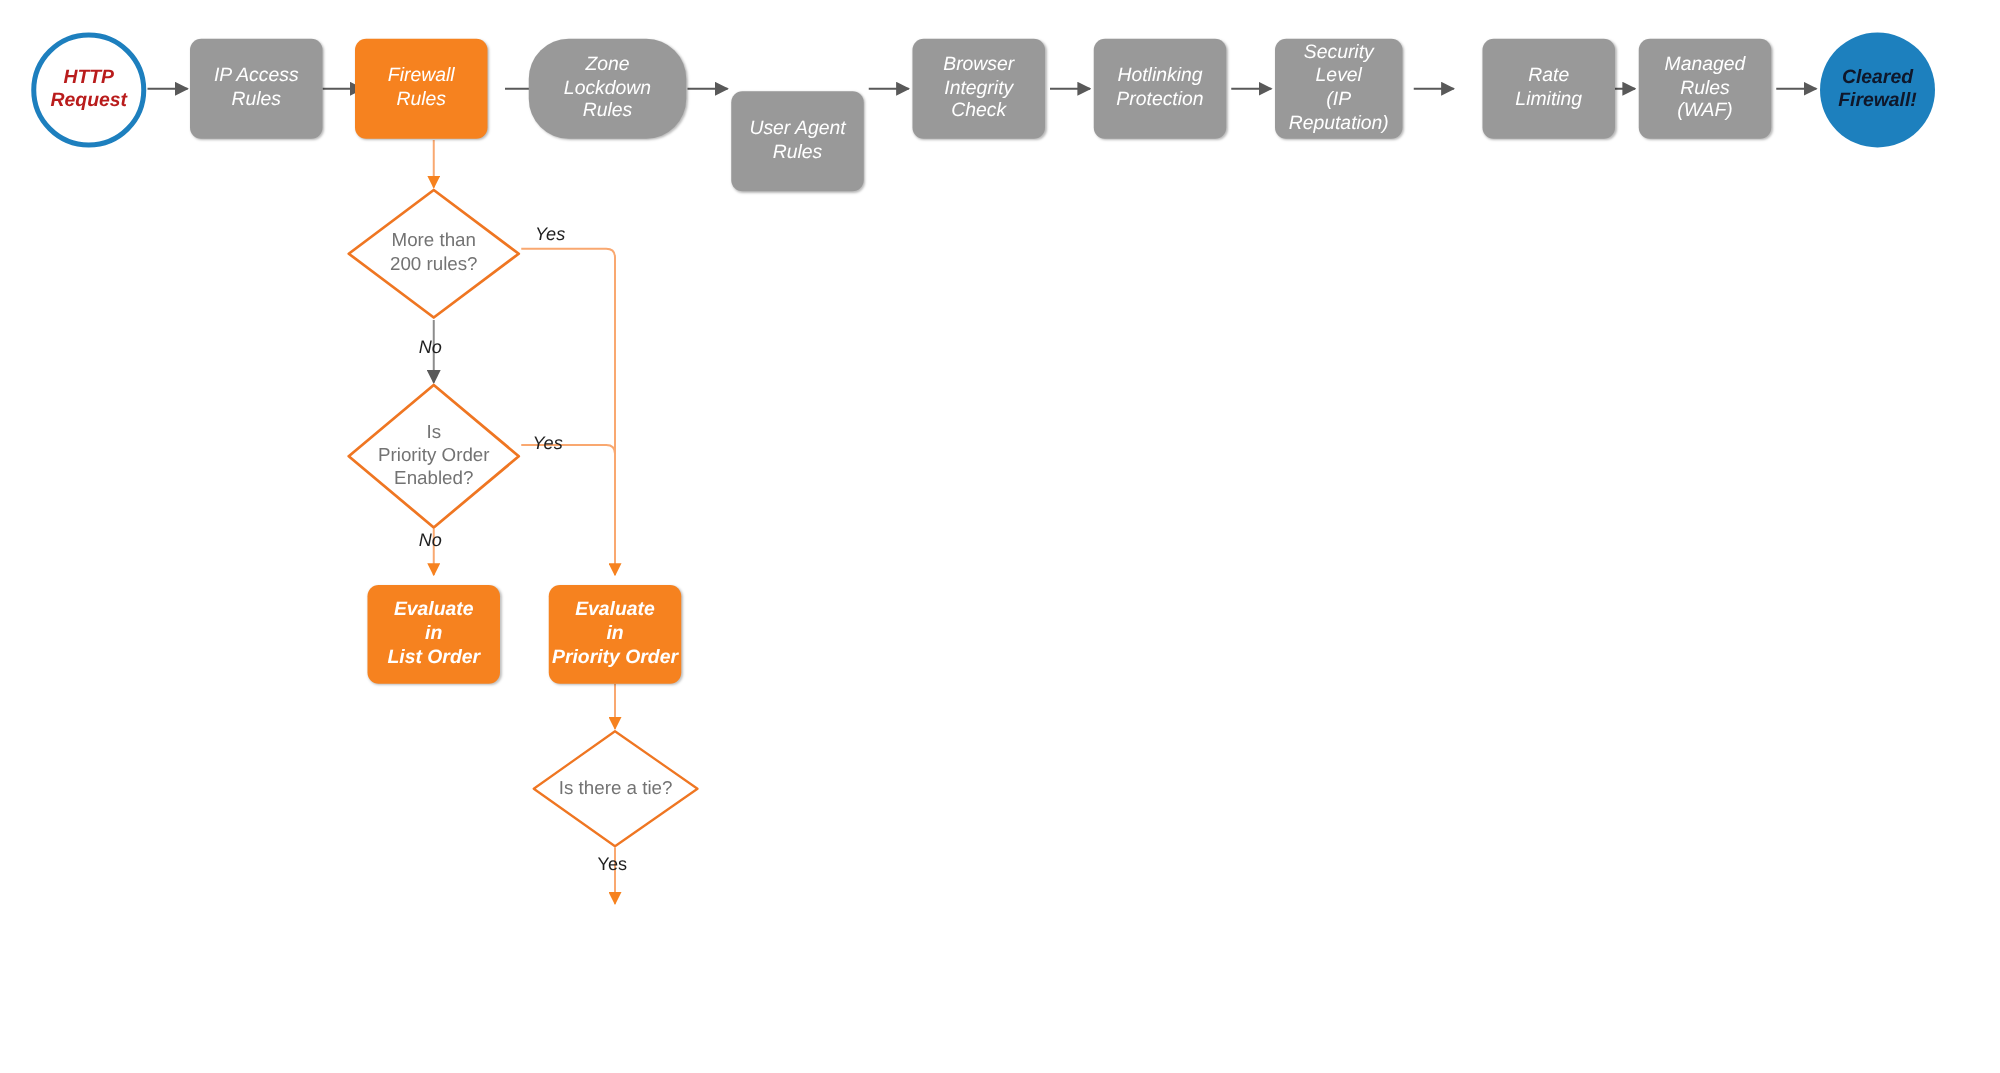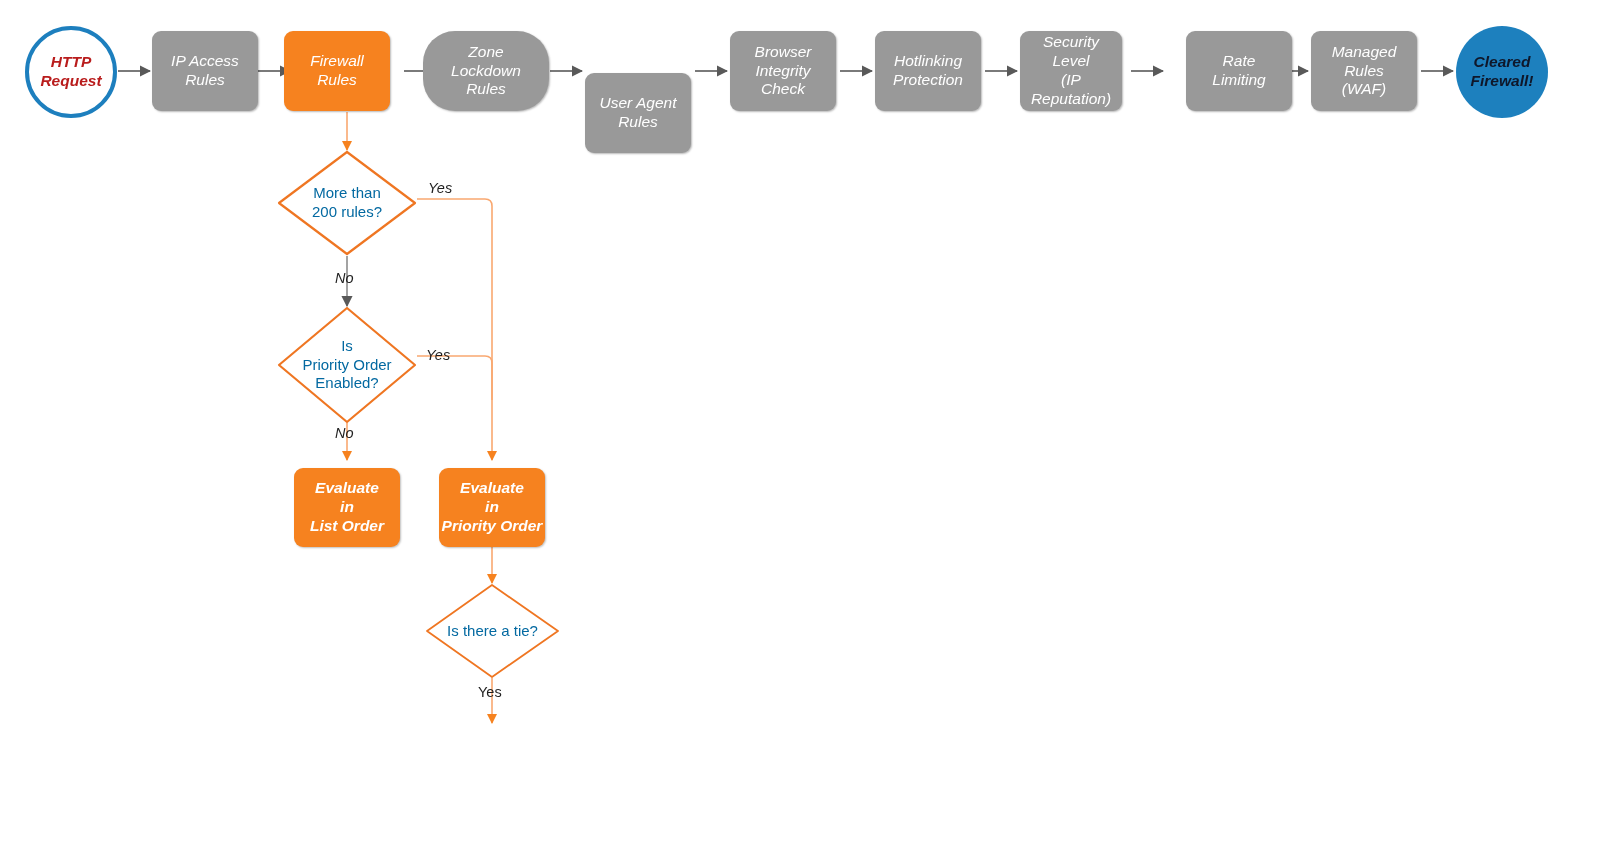--- a/index.html
+++ b/index.html
@@ -89,21 +89,21 @@
   .diamond .dlabel {
     position: absolute;
     left: 0;
     top: 0;
     width: 100%;
     height: 100%;
     display: flex;
     align-items: center;
     justify-content: center;
     text-align: center;
-    color: #0369a1;
+    color: #737373;
     font-size: 15px;
     line-height: 1.25;
     white-space: pre-line;
   }
 
   
   .edge-label {
     position: absolute;
     font-size: 14.5px;
     font-style: italic;

